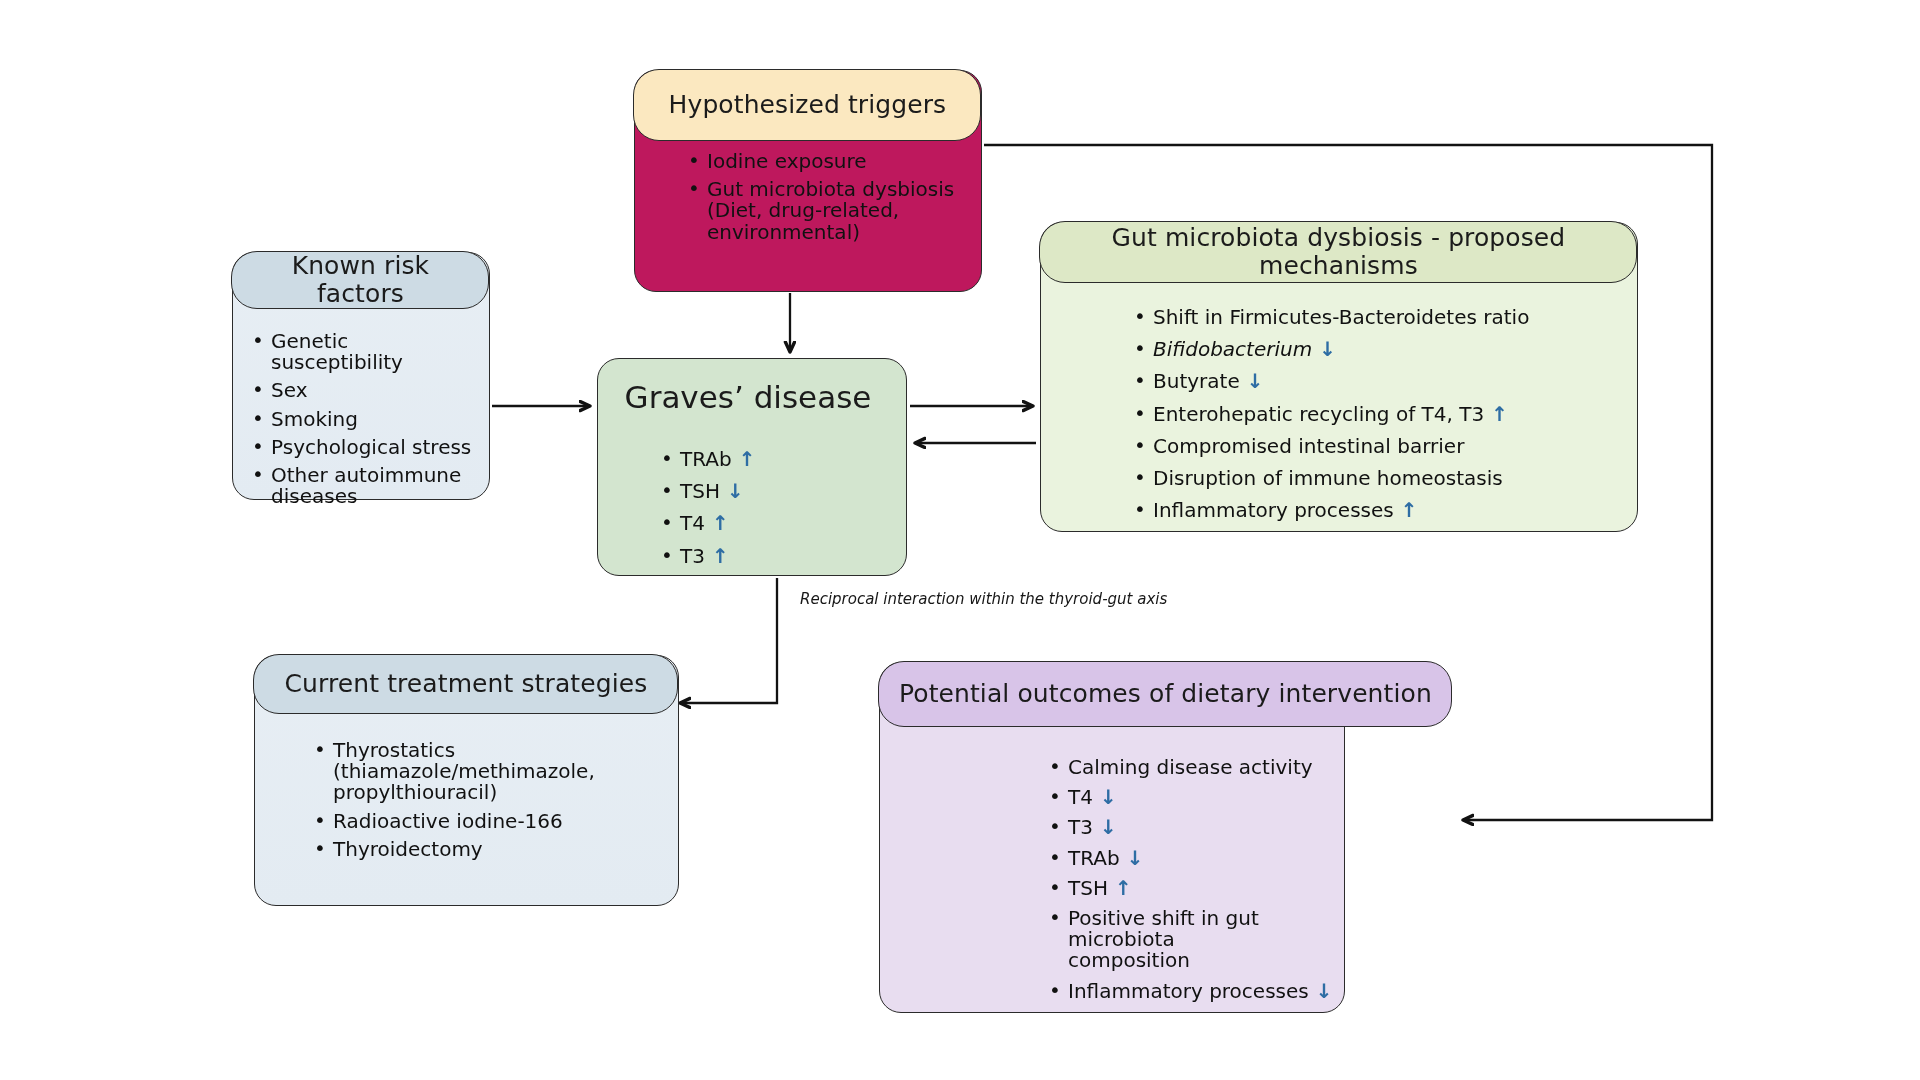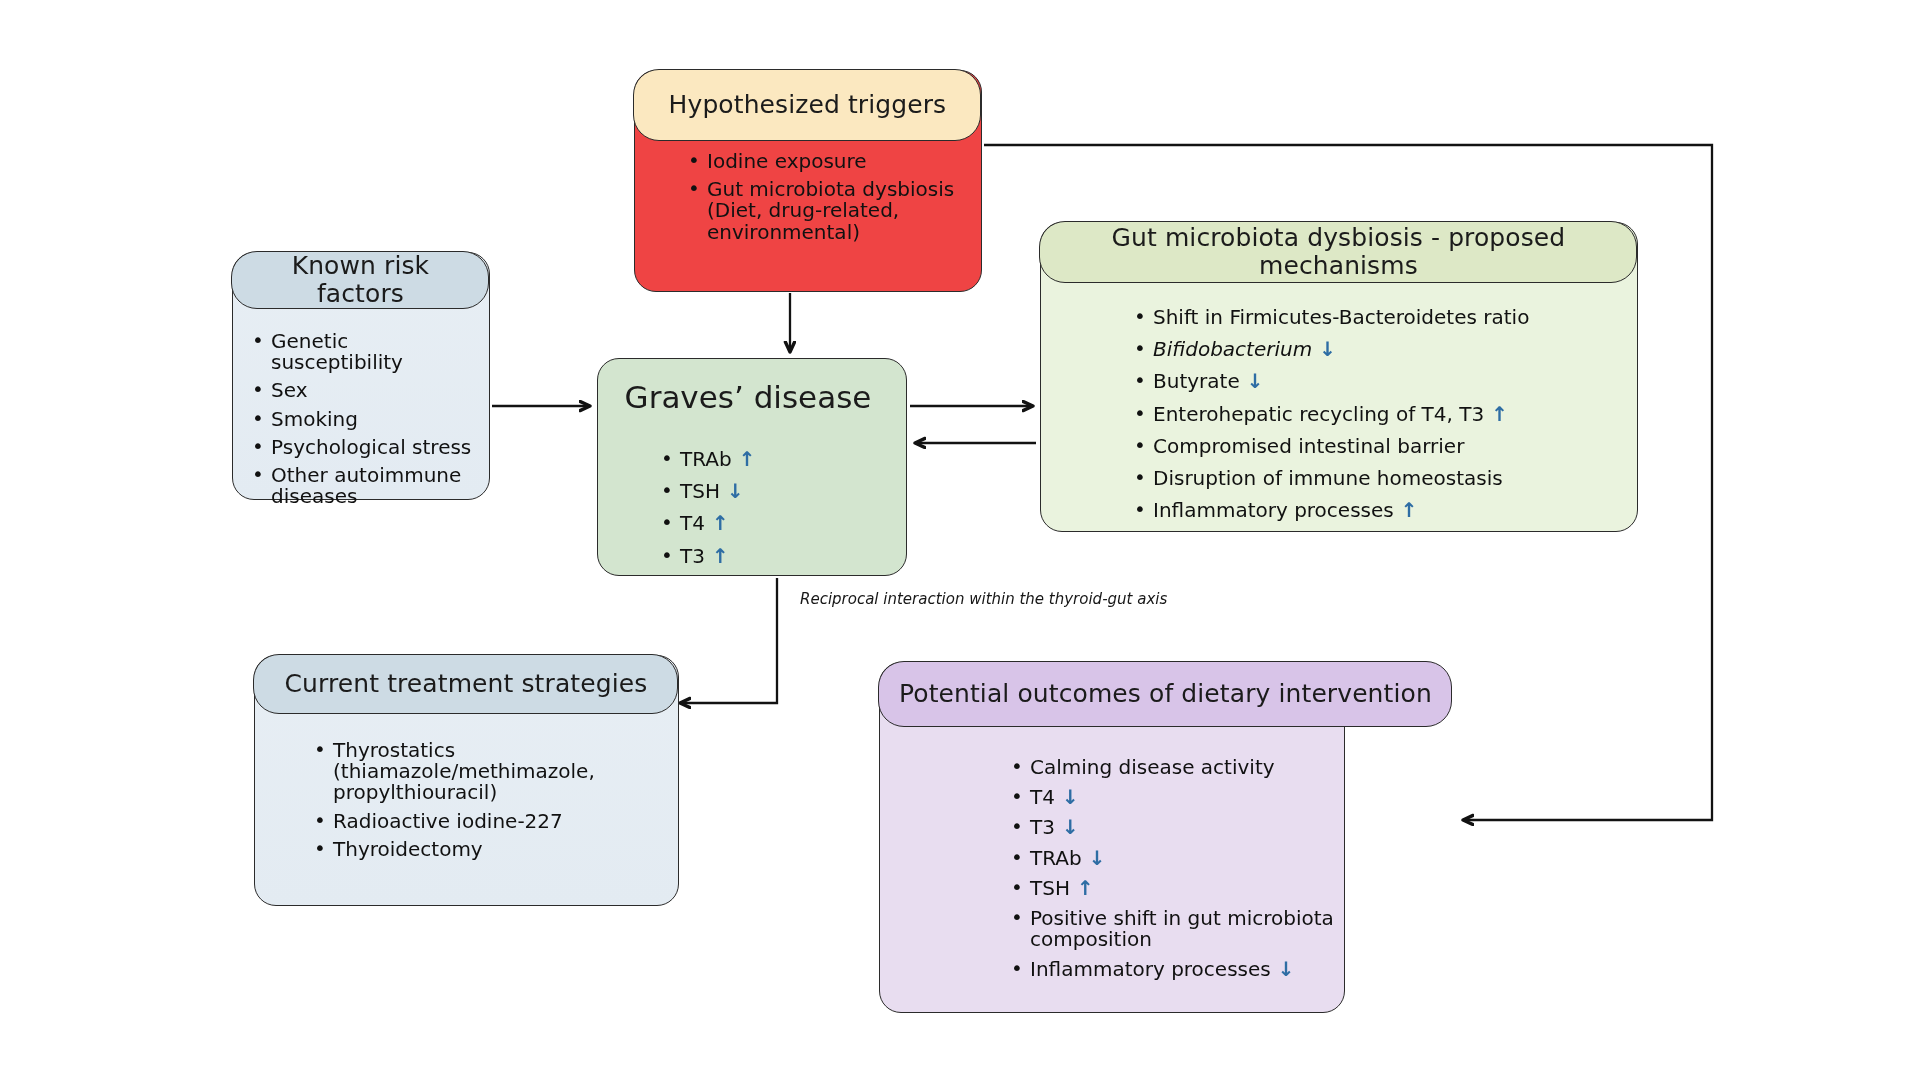--- a/index.html
+++ b/index.html
@@ -80,21 +80,21 @@
     color: #2e6da4;
     font-weight: bold;
     display: inline-block;
   }
   .arr.up::after { content: "\2191"; }
   .arr.dn::after { content: "\2193"; }
 
   
   #node-triggers {
     left: 634px; top: 70px; width: 348px; height: 222px;
-    background: #ef4444;
+    background: #be185d;
   }
   #node-triggers .hdr {
     width: 348px; height: 72px;
     background: #fbe8c0;
   }
   #node-triggers .body { top: 56px; padding: 24px 14px 0 52px; }
 
   #node-risk {
     left: 232px; top: 252px; width: 258px; height: 248px;
     background: linear-gradient(180deg,#e7eef4 0%, #e3ebf2 100%);
@@ -141,21 +141,21 @@
   #node-treat .body { top: 60px; padding: 24px 14px 0 58px; }
 
   #node-outcome {
     left: 879px; top: 662px; width: 466px; height: 351px;
     background: #e8ddf0;
   }
   #node-outcome .hdr {
     width: 574px; height: 66px;
     background: #d8c4e8;
   }
-  #node-outcome .body { top: 66px; padding: 28px 4px 0 130px; }
+  #node-outcome .body { top: 66px; padding: 28px 4px 0 130px; margin-left: 38px; }
   #node-outcome ul.bullets li { margin-bottom: 9px; }
 
   #caption {
     position: absolute;
     left: 800px; top: 590px;
     font-size: 15px;
     font-style: italic;
     color: #171717;
     white-space: nowrap;
   }
@@ -238,21 +238,21 @@
     </div>
   </div>
 
   <div class="node" id="node-treat">
     <div class="hdr">Current treatment strategies</div>
     <div class="body">
       <ul class="bullets">
         <li>Thyrostatics
 (thiamazole/methimazole,
 propylthiouracil)</li>
-        <li>Radioactive iodine-227</li>
+        <li>Radioactive iodine-166</li>
         <li>Thyroidectomy</li>
       </ul>
     </div>
   </div>
 
   <div class="node" id="node-outcome">
     <div class="hdr">Potential outcomes of dietary intervention</div>
     <div class="body">
       <ul class="bullets">
           <li><span>Calming disease activity</span></li>

